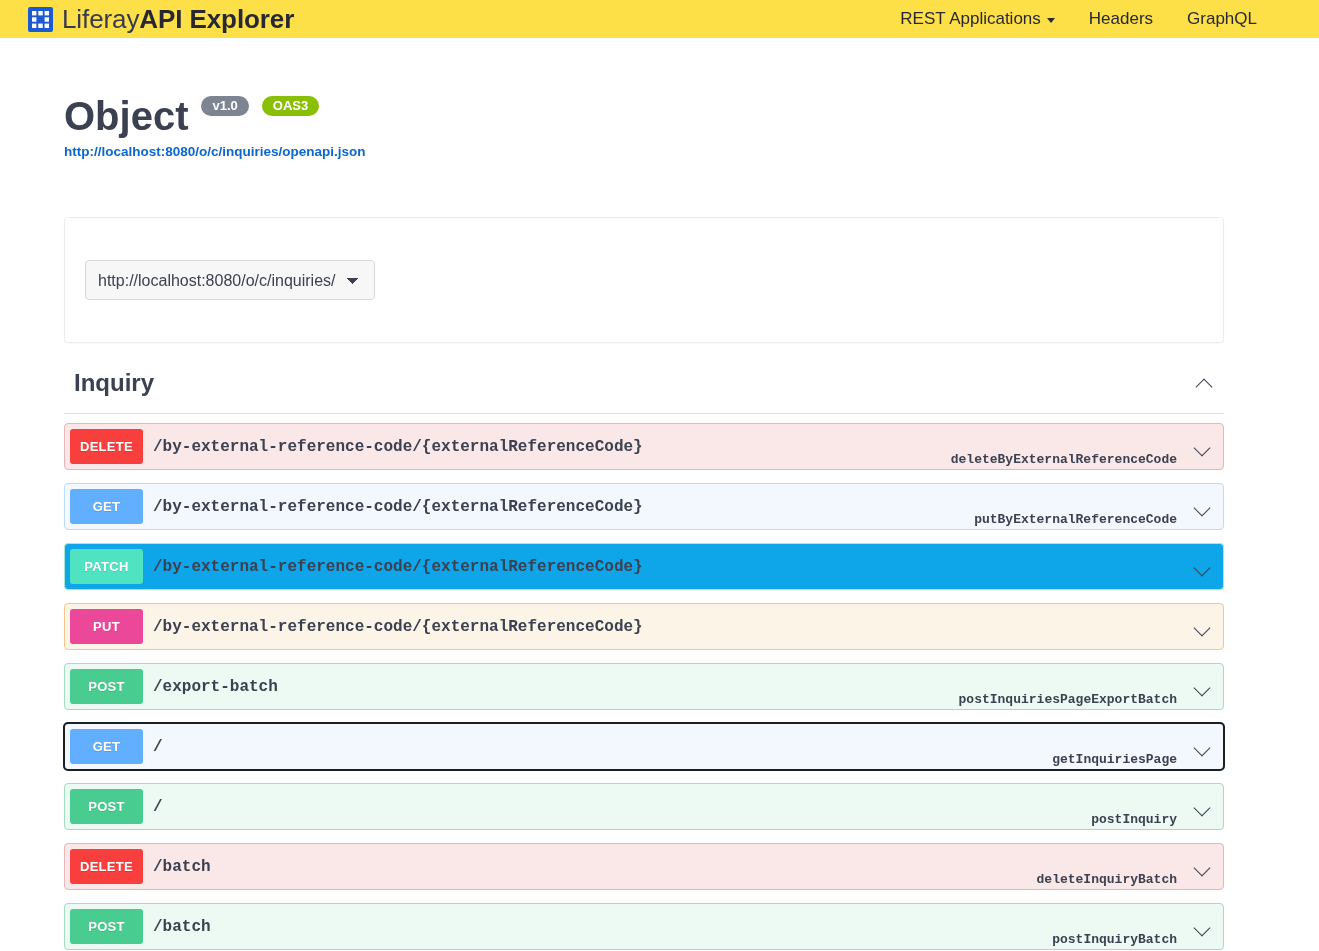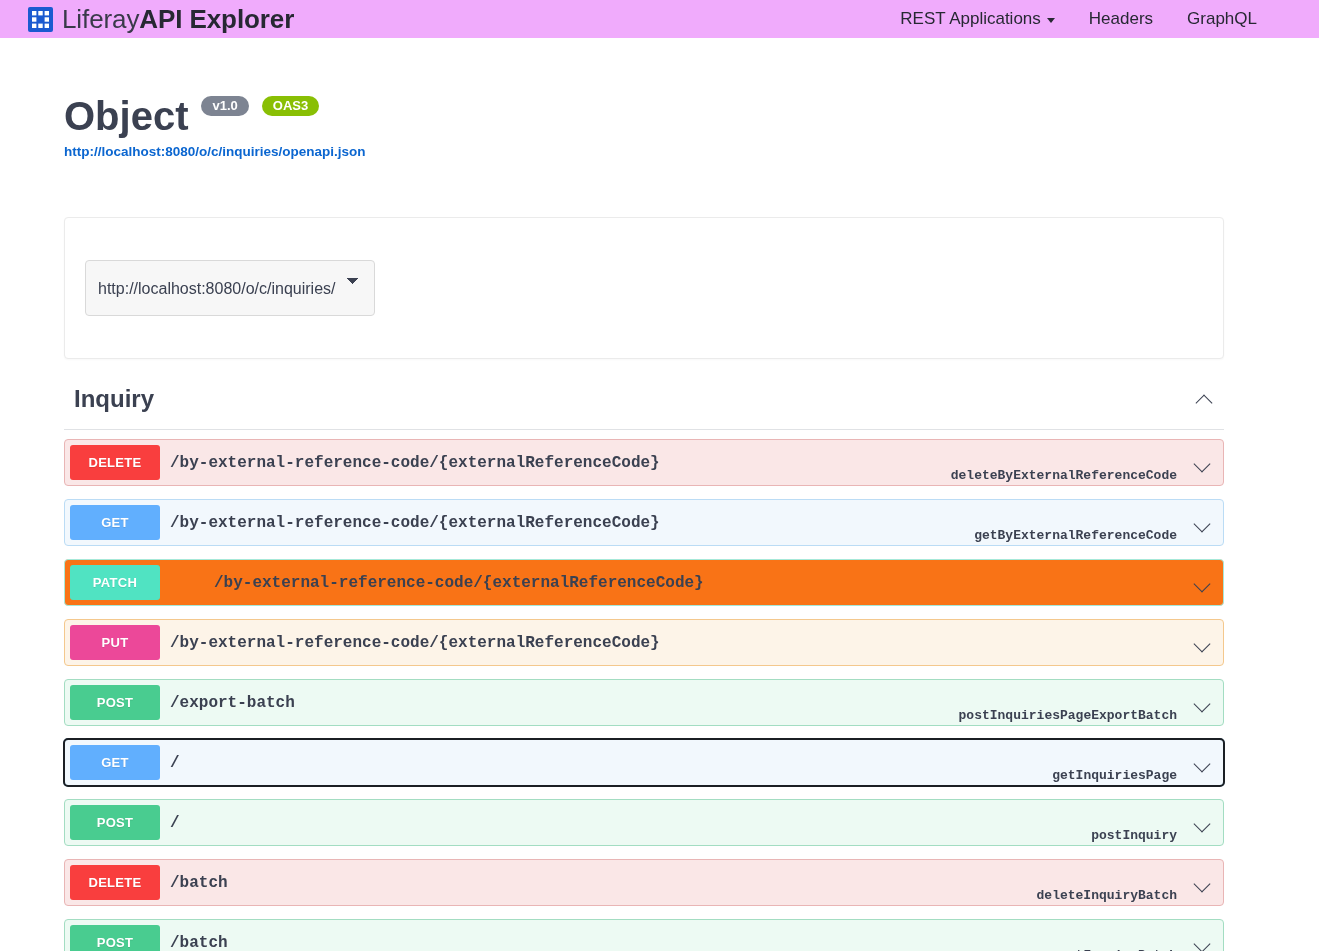--- a/index.html
+++ b/index.html
@@ -10,21 +10,21 @@
     background: #ffffff;
     font-family: "Liberation Sans", sans-serif;
     -webkit-font-smoothing: antialiased;
   }
 
   
   .navbar {
     height: 38px;
     display: flex;
     padding: 0 62px 0 28px;
-    background: #f0abfc;
+    background: #fde047;
   }
   .brand {
     display: flex;
     align-items: center;
     gap: 9px;
     text-decoration: none;
   }
   .brand-mark {
     width: 25px; height: 25px;
     background: #1b5ad0;
@@ -123,21 +123,21 @@
   .servers-label {
     font-size: 12.5px;
     font-weight: 700;
     color: #3b4151;
     margin: 0 0 7px 0;
   }
   .server-select {
     appearance: none;
     -webkit-appearance: none;
     width: 290px;
-    height: 56px;
+    height: 40px;
     padding: 0 38px 0 12px;
     font-size: 16px;
     color: #3b4151;
     font-family: "Liberation Sans", sans-serif;
     background-color: #f7f7f7;
     border: 1px solid #d9d9d9;
     border-radius: 4px;
     background-image:
       linear-gradient(45deg, transparent 50%, #3b4151 50%),
       linear-gradient(135deg, #3b4151 50%, transparent 50%);
@@ -194,21 +194,21 @@
     align-items: stretch;
     height: 47px;
     margin: 0 0 13px 0;
     border-radius: 4px;
     border: 1px solid;
     cursor: pointer;
     position: relative;
     overflow: hidden;
   }
   .op-method {
-    width: 90px;
+    width: 73px;
     flex: none;
     display: flex;
     align-items: center;
     justify-content: center;
     color: #ffffff;
     font-size: 13px;
     font-weight: 700;
     font-family: "Liberation Sans", sans-serif;
     letter-spacing: 0.3px;
     border-radius: 3px;
@@ -248,21 +248,21 @@
   }
   .op-toggle .chevron::before { border-width: 1.4px; }
 
   
   .op.delete { background: #fae7e7; border-color: #e9b5b5; }
   .op.delete .op-method { background: #f93e3e; }
 
   .op.get    { background: #f2f8fd; border-color: #bbdcf5; }
   .op.get .op-method { background: #61affe; }
 
-  .op.patch  { background: #f97316; border-color: #a6e8d8; gap: 44px; }
+  .op.patch  { background: #0ea5e9; border-color: #a6e8d8; }
   .op.patch .op-method { background: #50e3c2; }
 
   .op.put    { background: #fdf4e8; border-color: #f4c88d; }
   .op.put .op-method { background: #ec4899; }
 
   .op.post   { background: #edfaf3; border-color: #a3ddc2; }
   .op.post .op-method { background: #49cc90; }
 
   
   .op.focused {
@@ -338,21 +338,21 @@
           <div class="op-id">deleteByExternalReferenceCode</div>
           <div class="op-toggle">
               <span class="chevron"></span>
             </div>
         </div>
 
         <div class="op get">
           <div class="op-method">GET</div>
           <div class="op-path">/by-external-reference-code/{externalReferenceCode}</div>
           <div class="op-spacer"></div>
-          <div class="op-id">getByExternalReferenceCode</div>
+          <div class="op-id">putByExternalReferenceCode</div>
           <div class="op-toggle">
               <span class="chevron"></span>
             </div>
         </div>
 
         <div class="op patch">
           <div class="op-method">PATCH</div>
           <div class="op-path">/by-external-reference-code/{externalReferenceCode}</div>
           <div class="op-spacer"></div>
           <div class="op-toggle">

